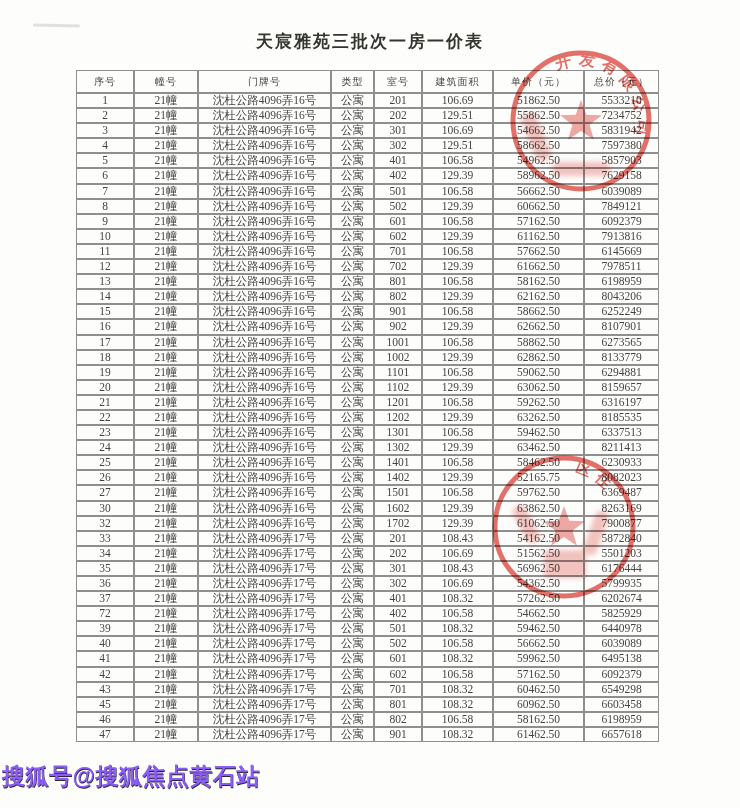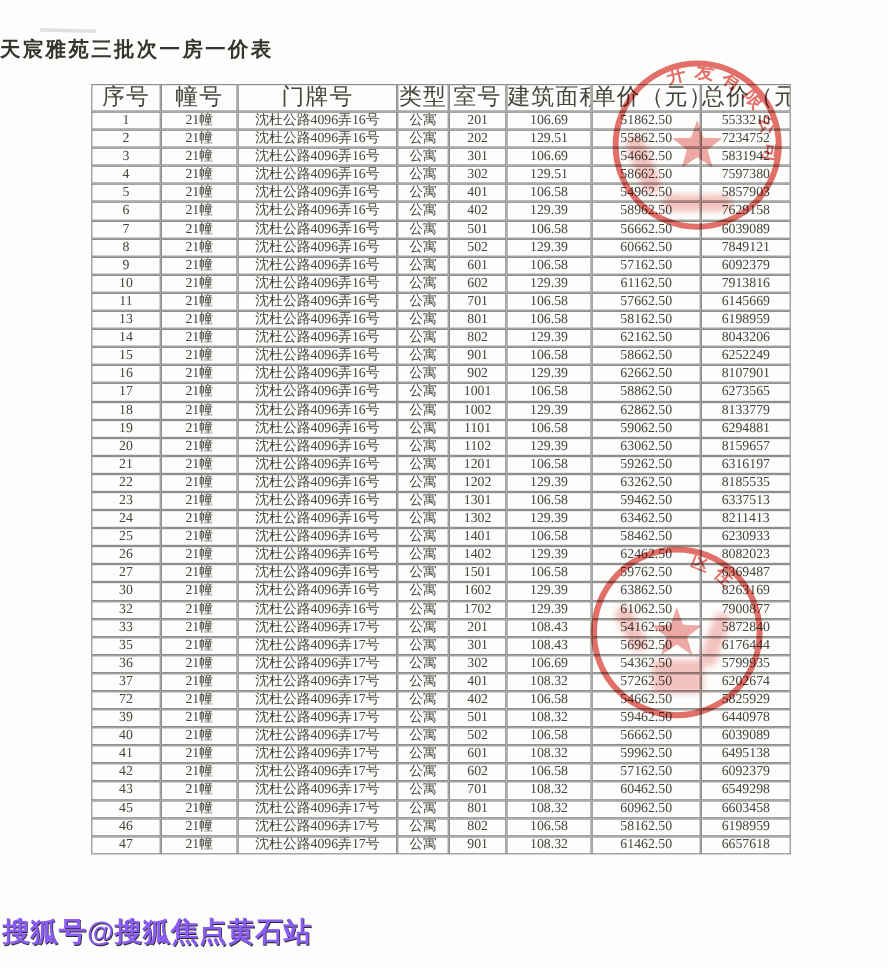--- a/index.html
+++ b/index.html
@@ -17,21 +17,21 @@
     width: 47px; height: 3px;
     background: #e0e0de;
     transform: rotate(1.5deg);
     border-radius: 2px;
   }
   .title {
     position: absolute;
     top: 30px; left: 0;
     width: 100%;
     margin: 0;
-    text-align: left;
+    text-align: center;
     font-size: 17px;
     font-weight: bold;
     letter-spacing: 2px;
     color: #35342f;
   }
   table.price-table {
     position: absolute;
     left: 76px; top: 70px;
     width: 583px;
     table-layout: fixed;
@@ -43,21 +43,21 @@
     padding: 0;
     text-align: center;
     vertical-align: middle;
     white-space: nowrap;
     overflow: hidden;
     color: #45443f;
   }
   .price-table th {
     height: 21px;
     line-height: 21px;
-    font-size: 19px;
+    font-size: 10px;
     font-weight: normal;
     letter-spacing: 1px;
   }
   .price-table td {
     height: 13.1px;
     line-height: 13.1px;
     font-size: 11.5px;
   }
   .seal {
     position: absolute;
@@ -215,20 +215,30 @@
           <td>11</td>
           <td>21幢</td>
           <td>沈杜公路4096弄16号</td>
           <td>公寓</td>
           <td>701</td>
           <td>106.58</td>
           <td>57662.50</td>
           <td>6145669</td>
         </tr>
         <tr>
+          <td>12</td>
+          <td>21幢</td>
+          <td>沈杜公路4096弄16号</td>
+          <td>公寓</td>
+          <td>702</td>
+          <td>129.39</td>
+          <td>61662.50</td>
+          <td>7978511</td>
+        </tr>
+        <tr>
           <td>13</td>
           <td>21幢</td>
           <td>沈杜公路4096弄16号</td>
           <td>公寓</td>
           <td>801</td>
           <td>106.58</td>
           <td>58162.50</td>
           <td>6198959</td>
         </tr>
         <tr>
@@ -351,21 +361,21 @@
           <td>58462.50</td>
           <td>6230933</td>
         </tr>
         <tr>
           <td>26</td>
           <td>21幢</td>
           <td>沈杜公路4096弄16号</td>
           <td>公寓</td>
           <td>1402</td>
           <td>129.39</td>
-          <td>62462.50</td>
+          <td>52165.75</td>
           <td>8082023</td>
         </tr>
         <tr>
           <td>27</td>
           <td>21幢</td>
           <td>沈杜公路4096弄16号</td>
           <td>公寓</td>
           <td>1501</td>
           <td>106.58</td>
           <td>59762.50</td>
@@ -393,20 +403,30 @@
         </tr>
         <tr>
           <td>33</td>
           <td>21幢</td>
           <td>沈杜公路4096弄17号</td>
           <td>公寓</td>
           <td>201</td>
           <td>108.43</td>
           <td>54162.50</td>
           <td>5872840</td>
+        </tr>
+        <tr>
+          <td>34</td>
+          <td>21幢</td>
+          <td>沈杜公路4096弄17号</td>
+          <td>公寓</td>
+          <td>202</td>
+          <td>106.69</td>
+          <td>51562.50</td>
+          <td>5501203</td>
         </tr>
         <tr>
           <td>35</td>
           <td>21幢</td>
           <td>沈杜公路4096弄17号</td>
           <td>公寓</td>
           <td>301</td>
           <td>108.43</td>
           <td>56962.50</td>
           <td>6176444</td>

